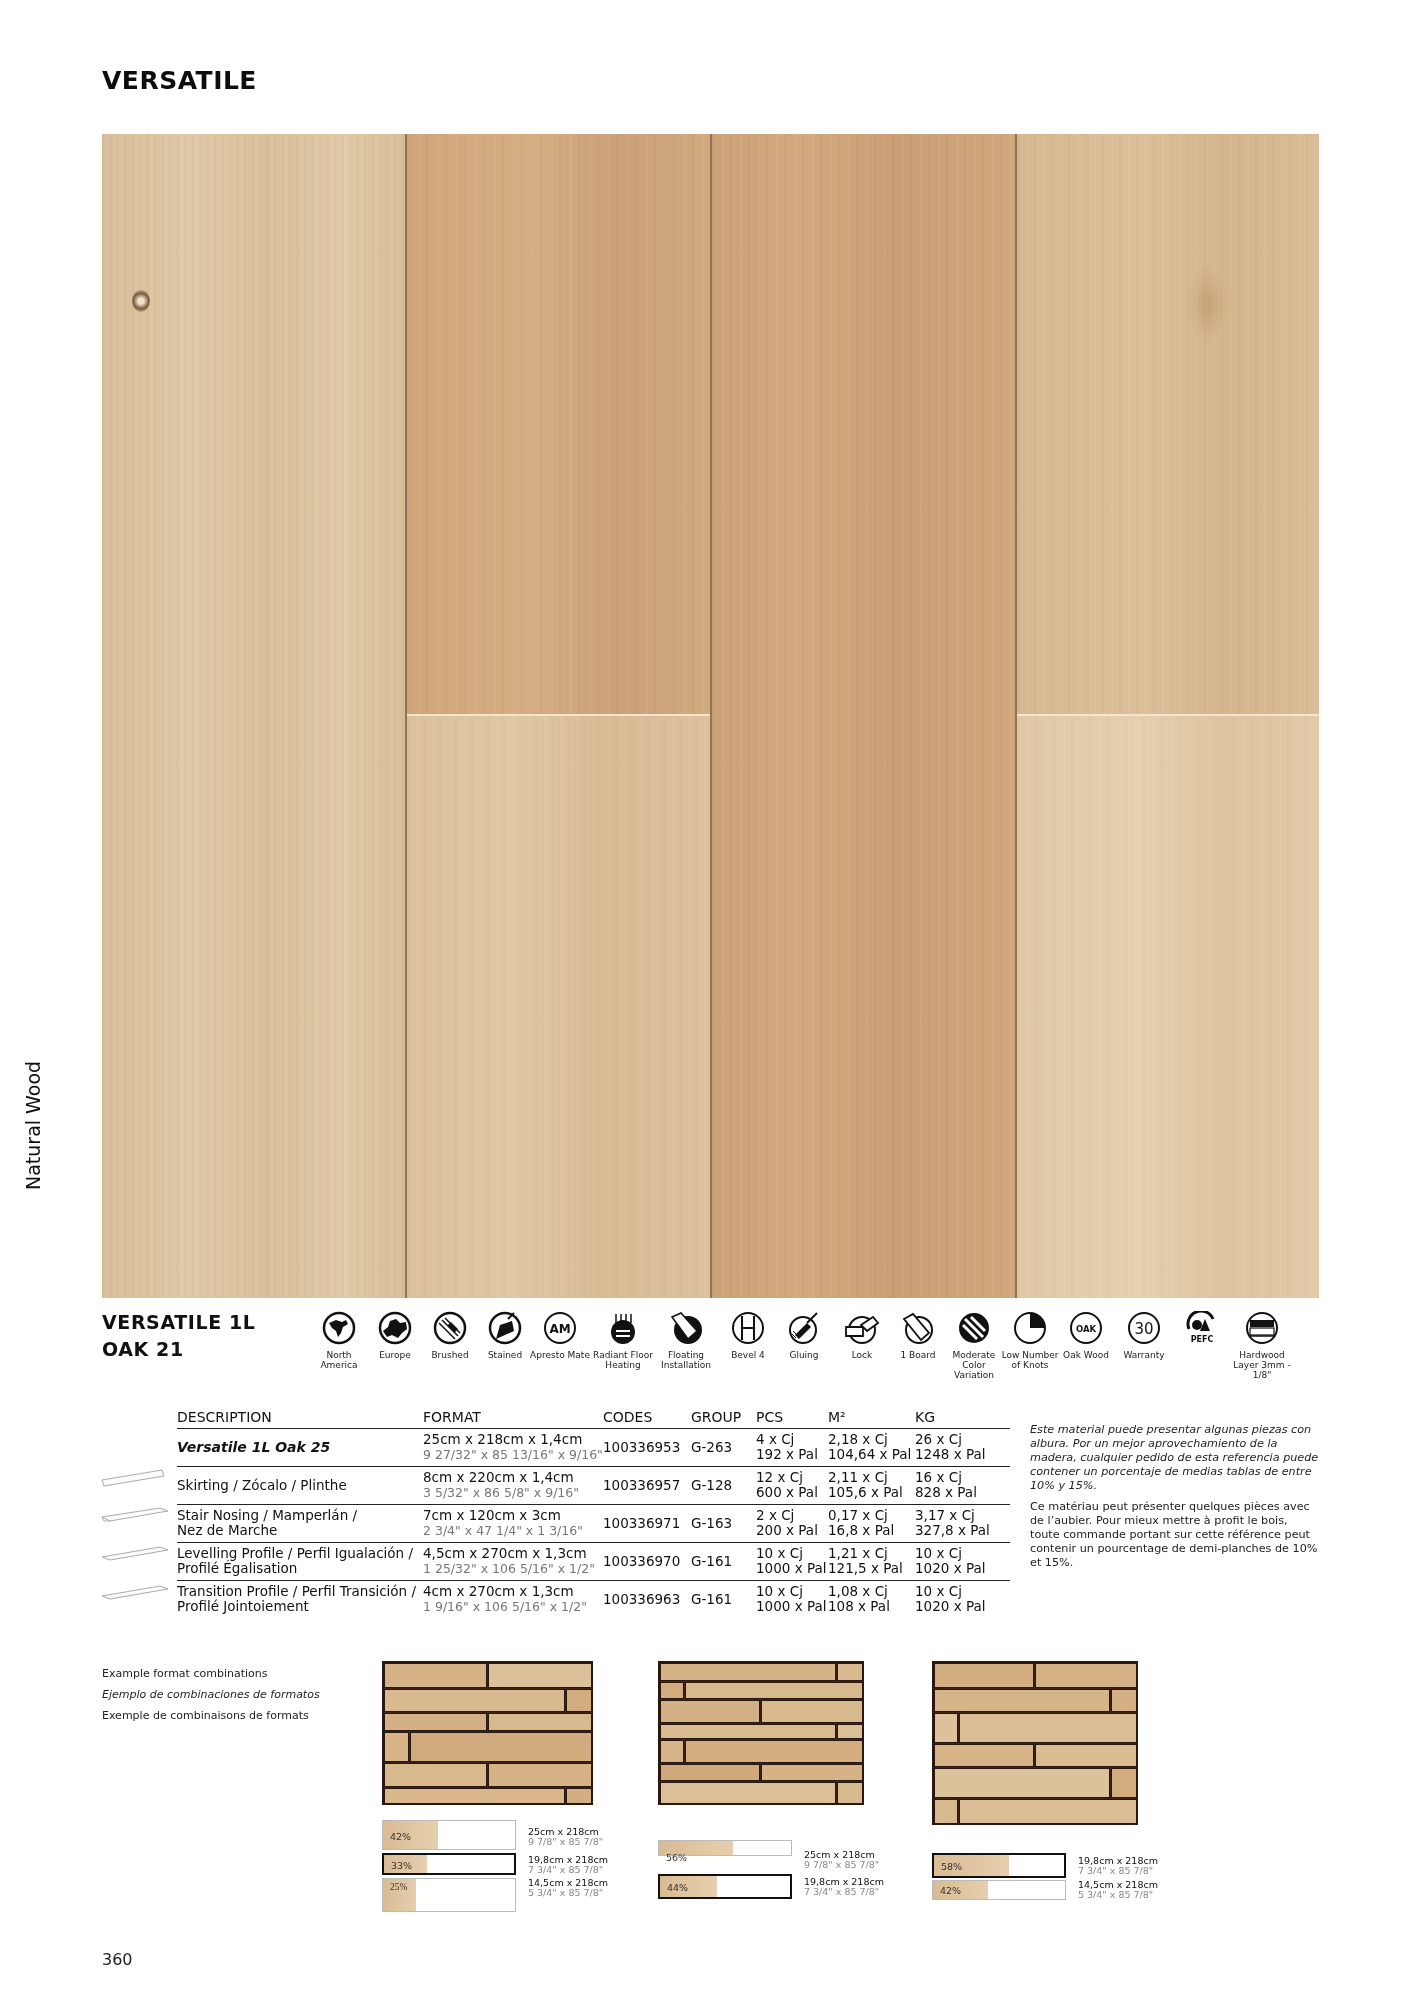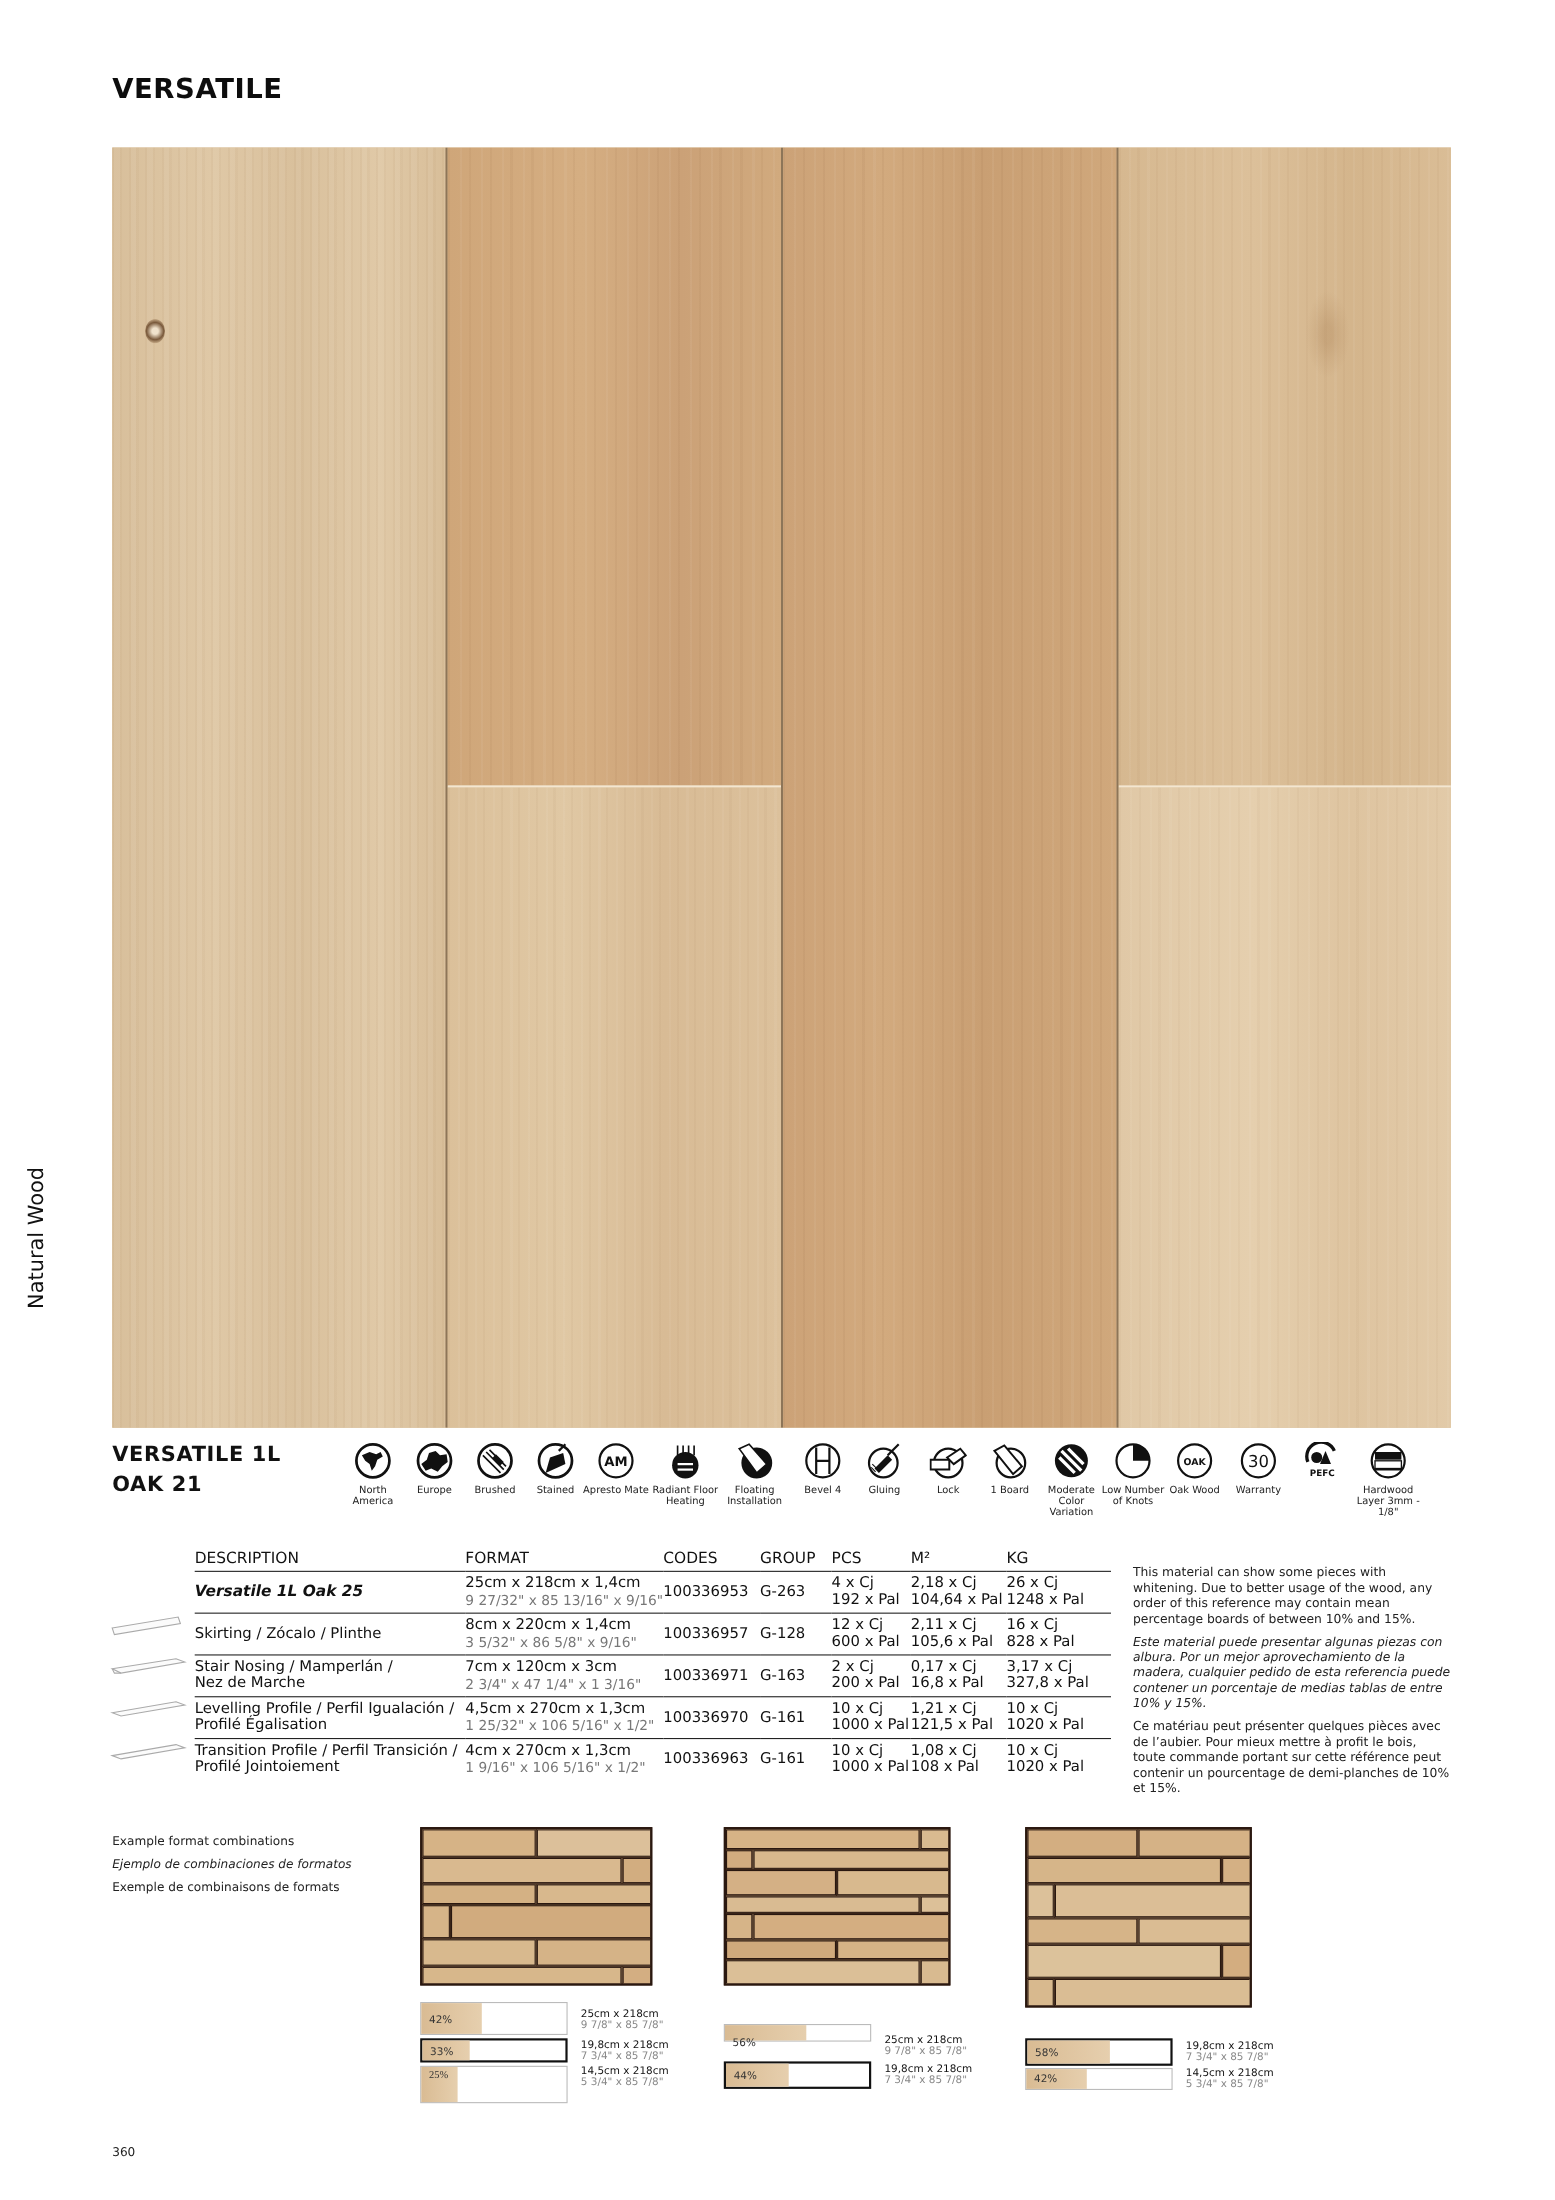--- a/index.html
+++ b/index.html
@@ -46,21 +46,21 @@
 
   .bars { position: absolute; }
   .bar-row { position: absolute; left: 0; height: 22px; width: 400px; }
   .bar-row .track { position: absolute; left: 0; top: 0; width: 134px; height: 100%; border: 1px solid #bbb; background: #fff; }
   .bar-row .track.dark { border: 2px solid #111; }
   .bar-row .fill { position: absolute; left: 0; top: 0; bottom: 0; background: linear-gradient(90deg, #d9bb93, #e6cfae); }
   .bar-row .pct { position: absolute; left: 7px; top: 5px; font-size: 9.5px; color: #333; }
   .bar-row .dim { position: absolute; left: 146px; top: 0; font-size: 9.5px; line-height: 10px; color: #111; }
   .bar-row .dim .imp { color: #888; }
 
-  .page-number { position: absolute; left: 102px; top: 1950px; font-size: 11px; color: #222; }
+  .page-number { position: absolute; left: 102px; top: 1950px; font-size: 16px; color: #222; }
 </style>
 </head>
 <body>
 
 <div class="page-title">VERSATILE</div>
 
 <div class="side-label">Natural Wood</div>
 
 <div class="hero">
 
@@ -383,21 +383,20 @@
         </td>
       <td>
           <div>10 x Cj</div>
           <div>1020 x Pal</div>
         </td>
     </tr>
   </tbody>
 </table>
 
 <div class="notes">
-  <p>This material can show some pieces with whitening. Due to better usage of the wood, any order of this reference may contain mean percentage boards of between 10% and 15%.</p>
   <p class="it">Este material puede presentar algunas piezas con albura. Por un mejor aprovechamiento de la madera, cualquier pedido de esta referencia puede contener un porcentaje de medias tablas de entre 10% y 15%.</p>
   <p>Ce matériau peut présenter quelques pièces avec de l’aubier. Pour mieux mettre à profit le bois, toute commande portant sur cette référence peut contenir un pourcentage de demi-planches de 10% et 15%.</p>
 </div>
 
 <div class="combo-text">
   <div>Example format combinations</div>
   <div class="it">Ejemplo de combinaciones de formatos</div>
   <div>Exemple de combinaisons de formats</div>
 </div>
 

